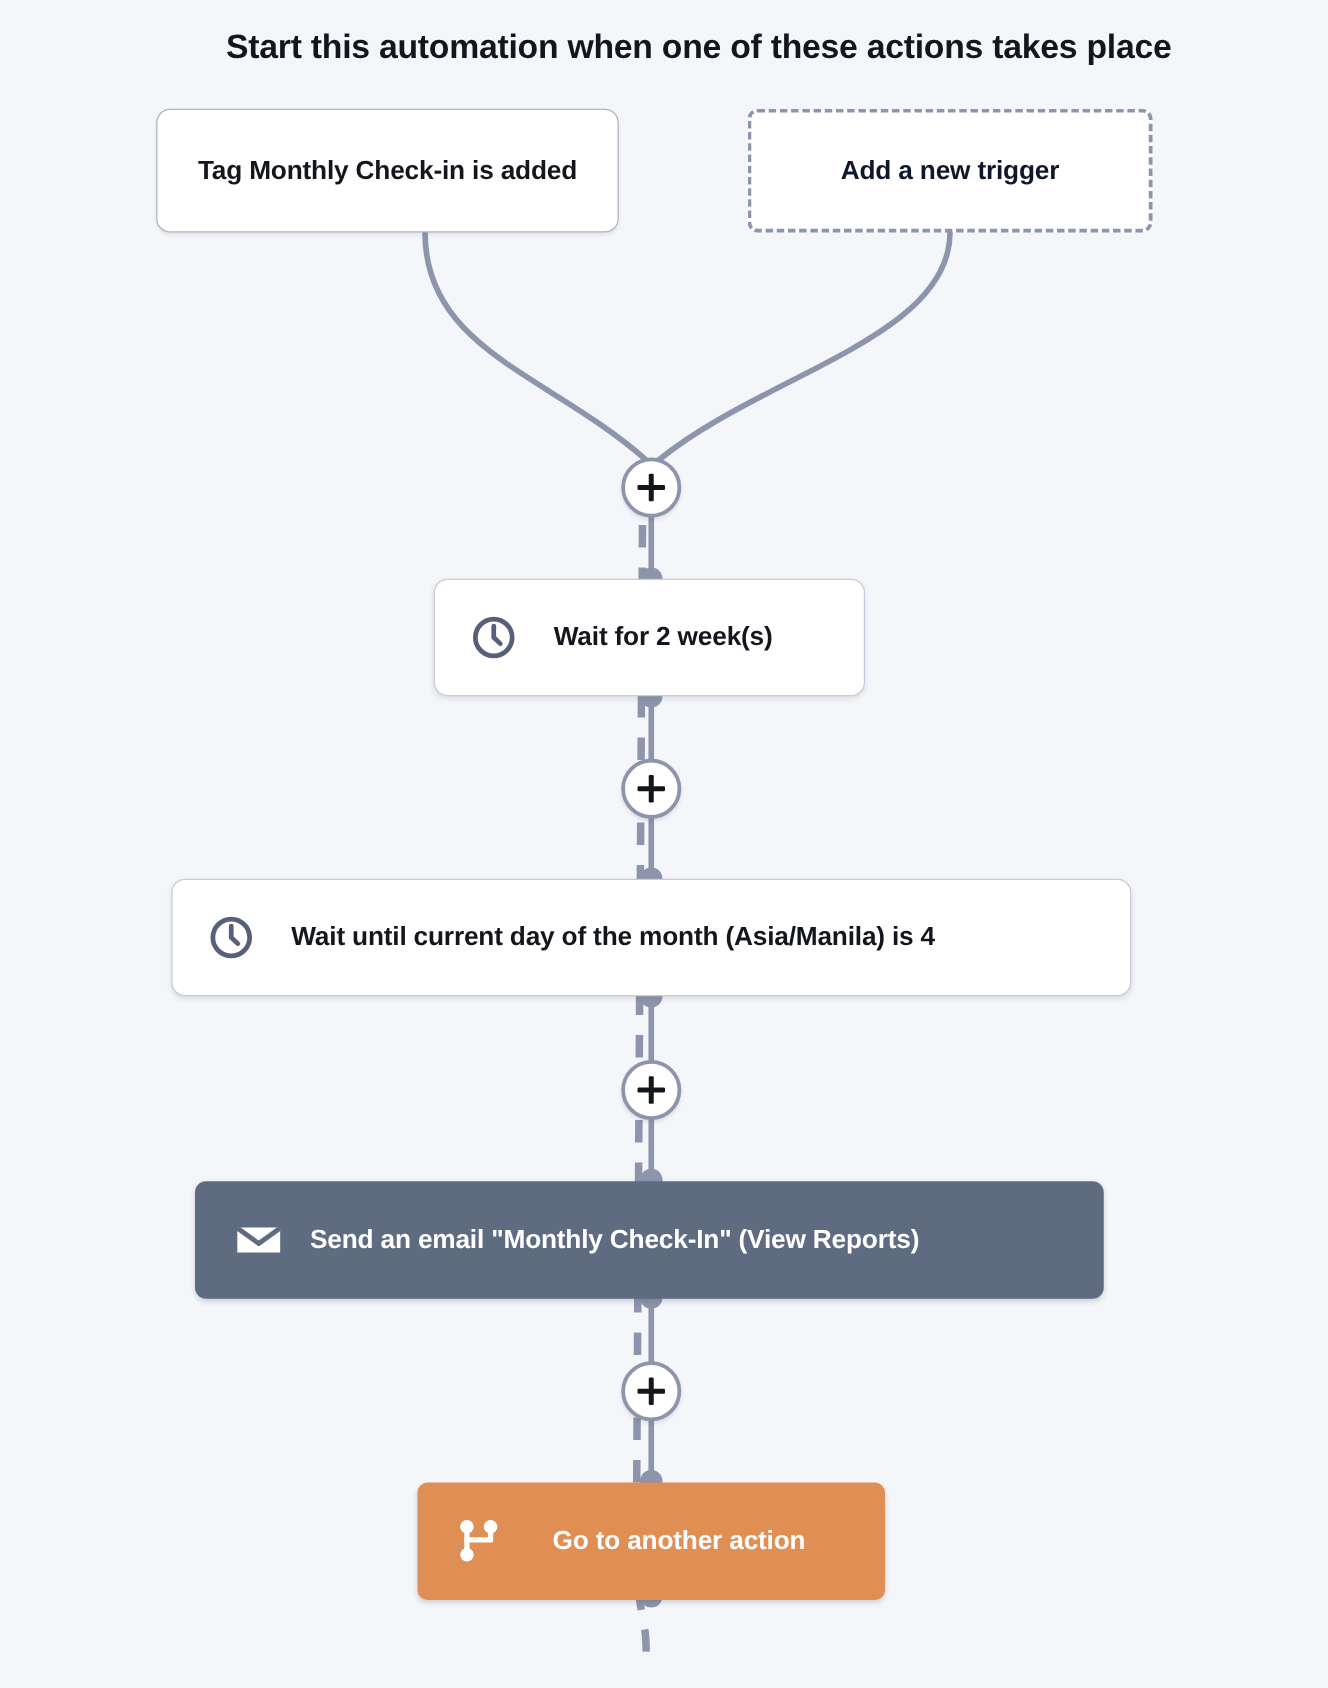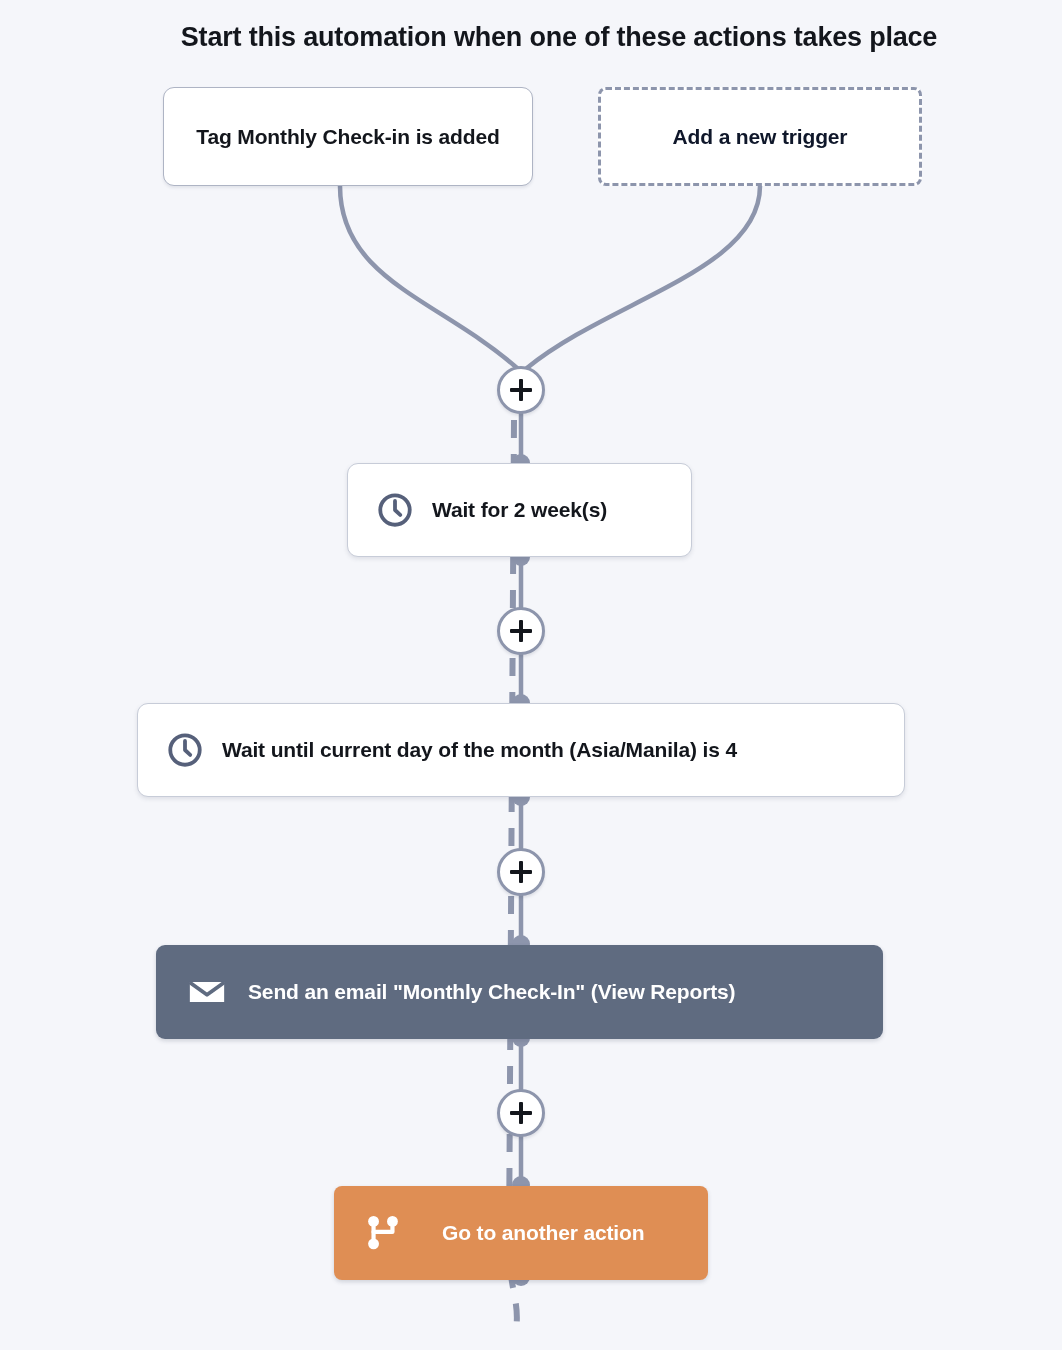--- a/index.html
+++ b/index.html
@@ -73,21 +73,21 @@
     box-shadow: none;
   }
   .trigger-dashed .node-label { color: #0f172a; }
 
   .action-white {
     background: #ffffff;
     border: 1.5px solid #c7ccd8;
     border-radius: 11px;
     box-shadow: 0 2px 4px rgba(60,70,95,0.13);
     padding-left: 28px;
-    gap: 18px;
+    gap: 29px;
   }
   .action-white .node-label { color: #13161c; }
 
   .action-slate {
     background: #5f6b80;
     border: none;
     border-radius: 9px;
     box-shadow: 0 2px 4px rgba(60,70,95,0.20);
     padding-left: 30px;
     gap: 20px;
@@ -173,21 +173,21 @@
       <circle cx="521" cy="557" r="9"></circle>
       <circle cx="521" cy="703" r="9"></circle>
       <circle cx="521" cy="797" r="9"></circle>
       <circle cx="521" cy="944" r="9"></circle>
       <circle cx="521" cy="1038" r="9"></circle>
       <circle cx="521" cy="1185" r="9"></circle>
       <circle cx="521" cy="1277" r="9"></circle>
     </g>
   </svg>
 
-  <div class="node trigger" style="left:125px; top:87px; width:370px; height:99px;margin-left:38px;">
+  <div class="node trigger" style="left:125px; top:87px; width:370px; height:99px;">
     <span class="node-label">Tag Monthly Check-in is added</span>
   </div>
 
   <div class="node trigger-dashed" style="left:598px; top:87px; width:324px; height:99px;">
     <span class="node-label">Add a new trigger</span>
   </div>
 
   <div class="plus-btn" style="left:497px; top:366px;">
     <span class="glyph"></span>
   </div>

